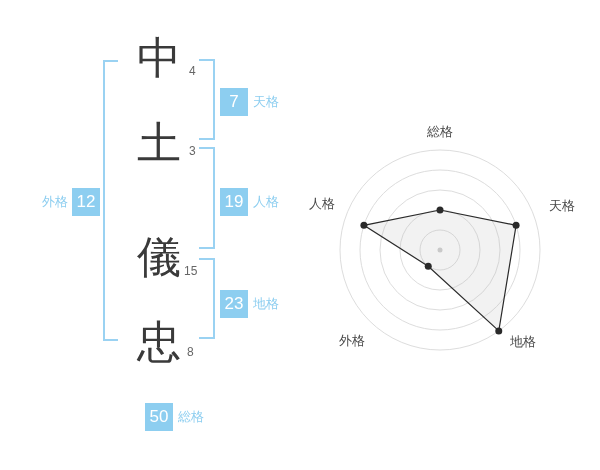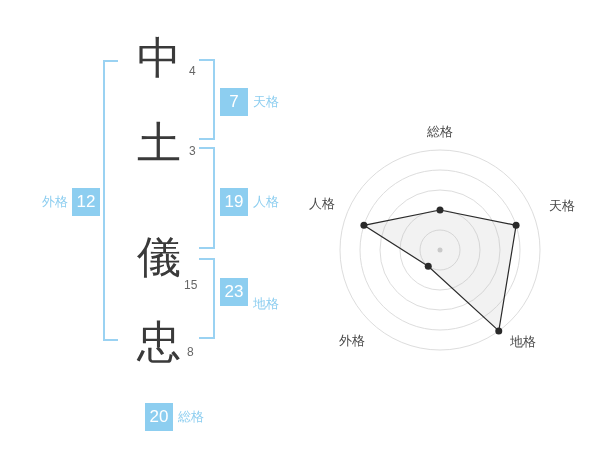--- a/index.html
+++ b/index.html
@@ -41,28 +41,28 @@
   <div class="bracket bracket-right br-jin"></div>
   <div class="bracket bracket-right br-chi"></div>
 
   <div class="kanji" style="top:36px">中</div>
   <div class="kanji" style="top:121px">土</div>
   <div class="kanji" style="top:235px">儀</div>
   <div class="kanji" style="top:320px">忠</div>
 
   <div class="strokes" style="left:189px;top:65px">4</div>
   <div class="strokes" style="left:189px;top:145px">3</div>
-  <div class="strokes" style="left:184px;top:279px">15</div>
+  <div class="strokes" style="left:184px;top:265px">15</div>
   <div class="strokes" style="left:187px;top:346px">8</div>
 
   <div class="badge" style="left:220px;top:88px">7</div>
   <div class="badge" style="left:220px;top:188px">19</div>
-  <div class="badge" style="left:220px;top:278px">23</div>
+  <div class="badge" style="left:220px;top:290px">23</div>
   <div class="badge" style="left:72px;top:188px">12</div>
-  <div class="badge" style="left:145px;top:403px">20</div>
+  <div class="badge" style="left:145px;top:403px">50</div>
 
   <div class="cat-label" style="left:253px;top:95px">天格</div>
   <div class="cat-label" style="left:253px;top:195px">人格</div>
   <div class="cat-label" style="left:253px;top:297px">地格</div>
   <div class="cat-label" style="left:42px;top:195px">外格</div>
   <div class="cat-label" style="left:178px;top:410px">総格</div>
 
   <svg class="radar" viewBox="0 0 280 280">
       <circle cx="140" cy="140" r="20" fill="none" stroke="#dddddd" stroke-width="1"></circle>
       <circle cx="140" cy="140" r="40" fill="none" stroke="#dddddd" stroke-width="1"></circle>

